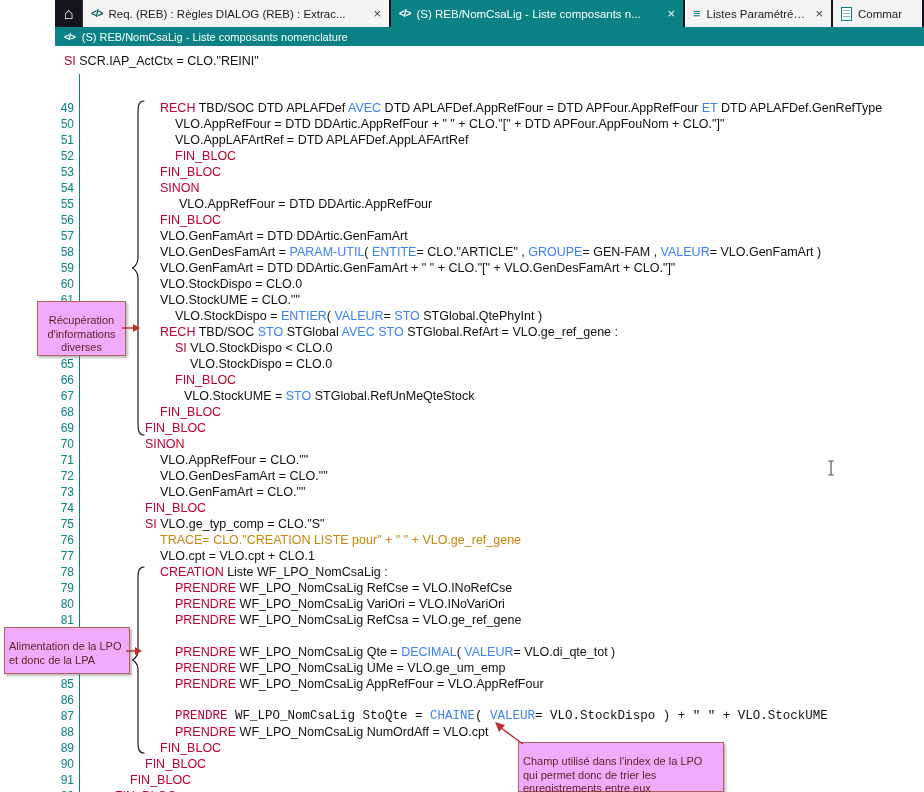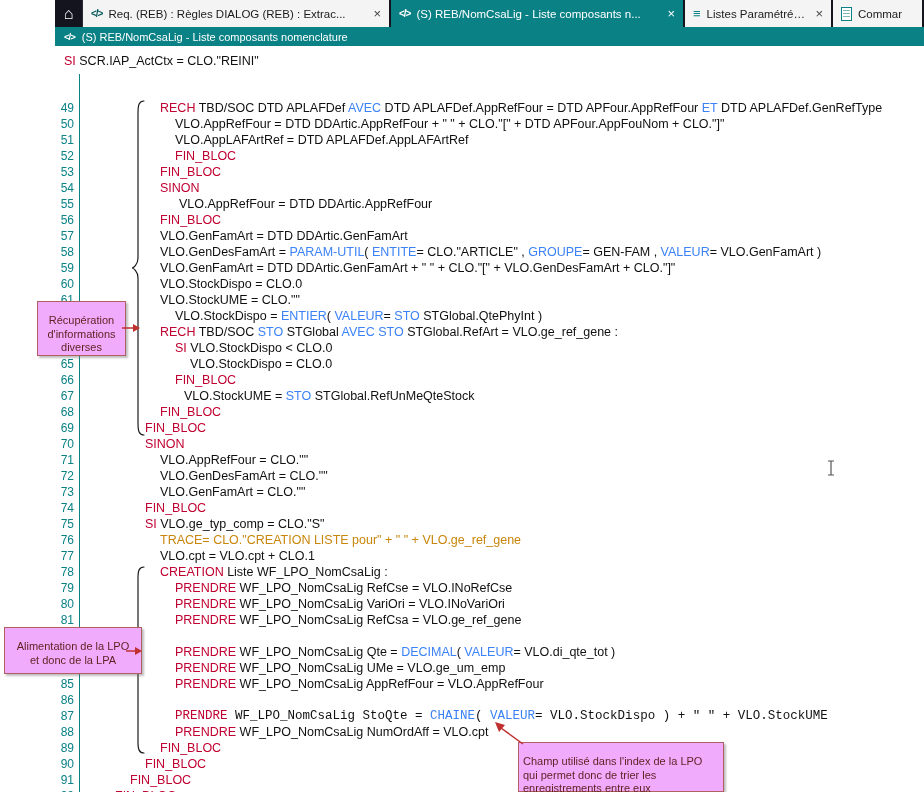--- a/index.html
+++ b/index.html
@@ -46,21 +46,21 @@
   .arrow{position:absolute;z-index:7}
   .arrow line{stroke:#c03030;stroke-width:1.5}
   .arrow polygon{fill:#c03030}
   .ibeam{position:absolute;left:826px;top:460px;z-index:8}
   .ibeam path{stroke:#555;stroke-width:1.2;fill:none}
   
   .annotation{position:absolute;background:#f0abfc;border:1px solid #b06060;color:#5e1f1f;
        font-size:11px;line-height:13.5px;z-index:6;box-sizing:border-box;padding:12px 4px;
        box-shadow:2px 2px 2px rgba(110,110,110,.45)}
   .ann-1{left:37px;top:301px;width:89px;height:55px;text-align:center}
-  .ann-2{left:4px;top:627px;width:138px;height:47px;text-align:center}
+  .ann-2{left:4px;top:627px;width:126px;height:47px;}
   .ann-3{left:518px;top:742px;width:206px;height:50px;text-align:left}
 </style>
 </head>
 <body>
 
 <div class="tabbar">
   <div class="home-btn">
     <span>⌂</span>
   </div>
   <div class="tab tab-1">

